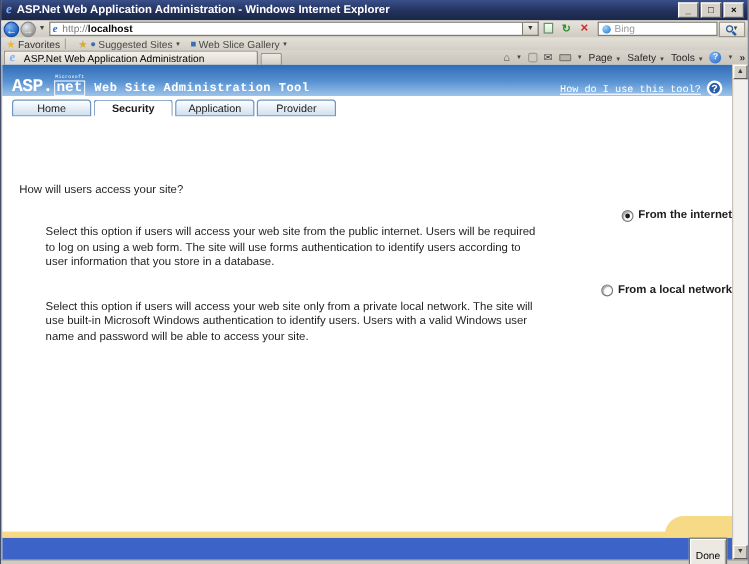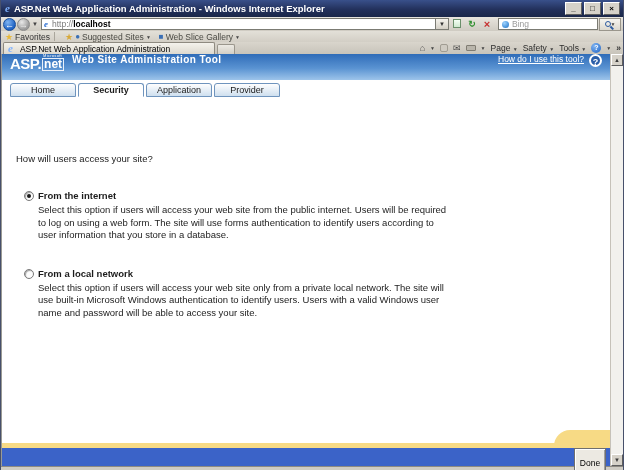--- a/index.html
+++ b/index.html
@@ -80,42 +80,42 @@
     color:#fff; font-size:7px; font-weight:bold; text-align:center; line-height:10px; display:inline-block; }
   .chev { font-weight:bold; color:#333; }
   .darr { font-size:5px; color:#444; }
 
   
   .viewport { height:412px; display:flex; background:#fff; }
   .page { width:611px; position:relative; display:flex; flex-direction:column;
     border-left:1px solid #9a9a94; }
 
   .wsat-header { height:26px; background:linear-gradient(180deg,#2f6cb8 0%,#5a93d2 55%,#9dc4ea 100%);
-    display:flex; align-items:flex-start; padding:0 8px; color:#fff; }
+    display:flex; align-items:flex-end; padding:0 8px; color:#fff;font-family:Liberation Mono, monospace; }
   .logo { display:flex; align-items:flex-end; margin-right:8px; }
   .logo-asp { font-size:15px; font-weight:bold; letter-spacing:-0.5px; line-height:14px; }
   .logo-netwrap { display:flex; flex-direction:column; align-items:flex-start; line-height:1; }
   .logo-ms { font-size:4px; letter-spacing:0.3px; margin-left:2px; }
   .logo-net { font-size:12px; font-weight:bold; border:1px solid #e8f0fa; padding:0 1px;
     line-height:11px; margin-left:1px; }
   .wsat-title { font-size:10px; font-weight:bold; letter-spacing:0.4px; }
   .help-link { margin-left:auto; font-size:8.5px; color:#fff; text-decoration:underline;padding-left:11px; }
   .help-icon { width:13px; height:13px; border-radius:50%; background:#2a5ea8;
     border:2px solid #ffffff; color:#fff; font-weight:bold; font-size:9px;
     text-align:center; line-height:13px; margin-left:5px; flex:none; }
 
   .wsat-tabs { height:17px; background:#fff; display:flex; align-items:flex-end; padding-left:8px; }
   .wtab { width:66px; height:14px; border:1px solid #6f94bd; border-radius:3px 3px 0 0;
     background:linear-gradient(#fefefe,#cfe0ef); font-size:9px; color:#1a1a1a;
     text-align:center; line-height:13px; margin-right:2px; }
   .wtab.active { background:#fff; font-weight:bold; border-bottom-color:#fff; }
 
   .content { flex:1; background:#fff; position:relative; font-size:9.5px; color:#1c1c1c; }
   .question { margin:56px 0 0 14px; }
-  .option { margin:26px 0 0 22px; display:flex; align-items:flex-start; gap:4px; }
+  .option { margin:10px 0 0 22px; display:flex; align-items:flex-start; gap:4px;justify-content:flex-end; }
   .radio { width:10px; height:10px; border-radius:50%; background:#fdfdfd; flex:none;
     border:1px solid #7a7a7a; box-shadow:inset 1px 1px 1px rgba(90,90,90,.55); margin-top:1px; position:relative; }
   .radio.checked::after { content:""; position:absolute; width:4px; height:4px; border-radius:50%;
     background:#1a1a1a; left:2px; top:2px; }
   .opt-label { font-weight:bold; }
   .opt-desc { margin:3px 0 0 36px; width:412px; line-height:12.5px; color:#232323; }
 
   .footer-strip { height:5px; background:#f7da85; position:relative; }
   .footer-blue { height:18px; background:#3b63c8; }
   .done-bulge { position:absolute; right:0; bottom:18px; width:56px; height:18px;

